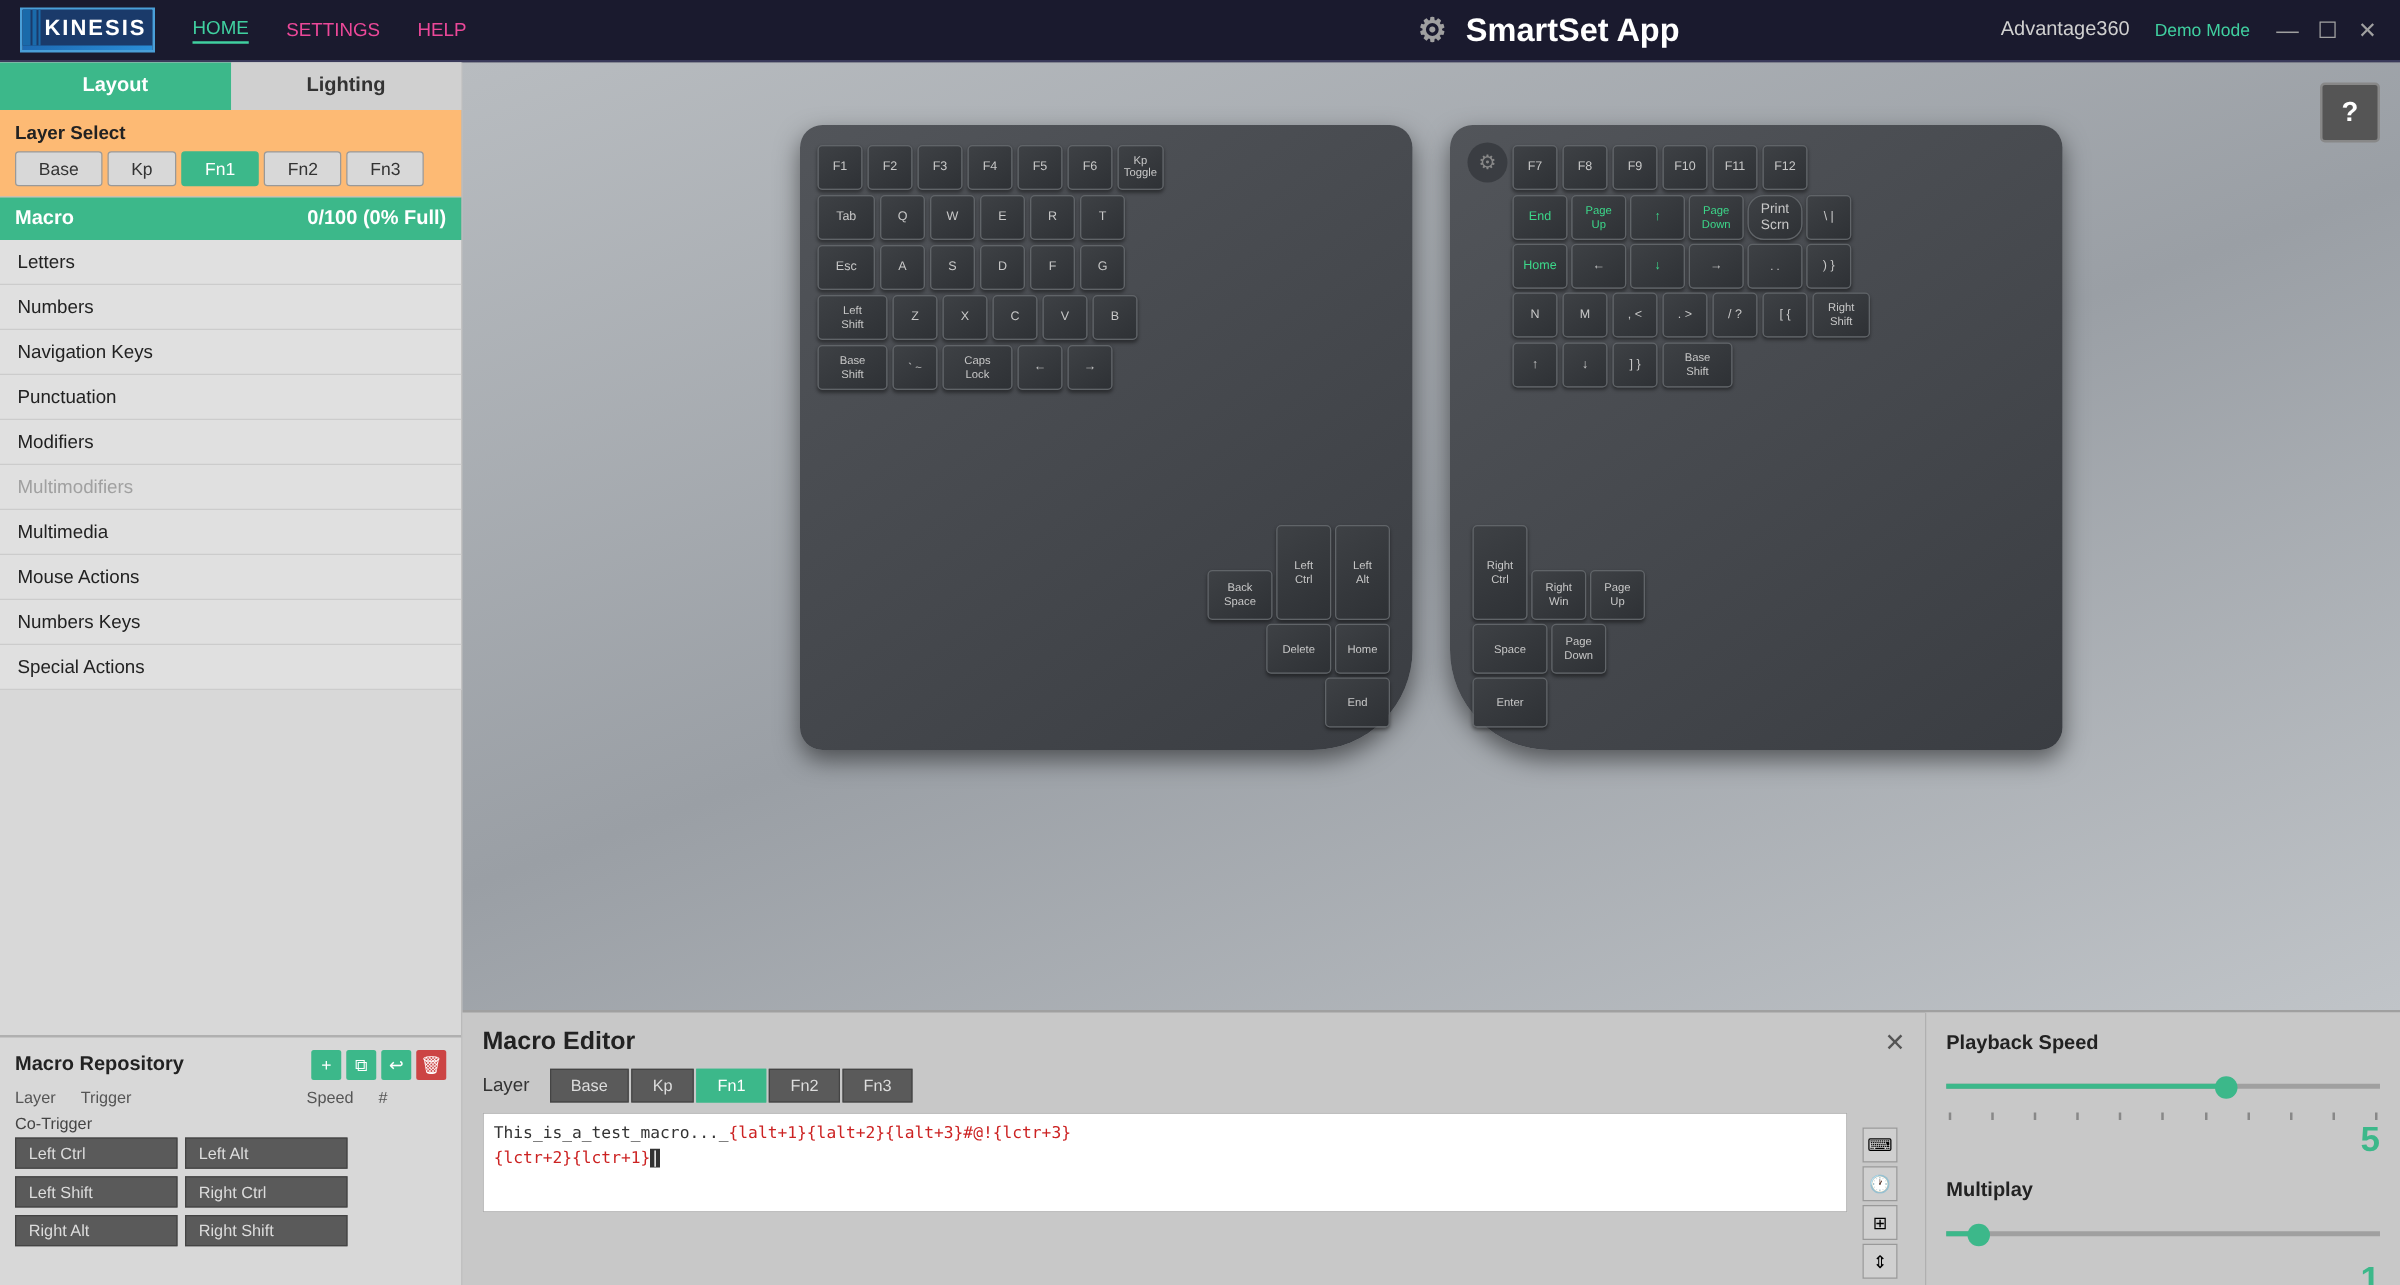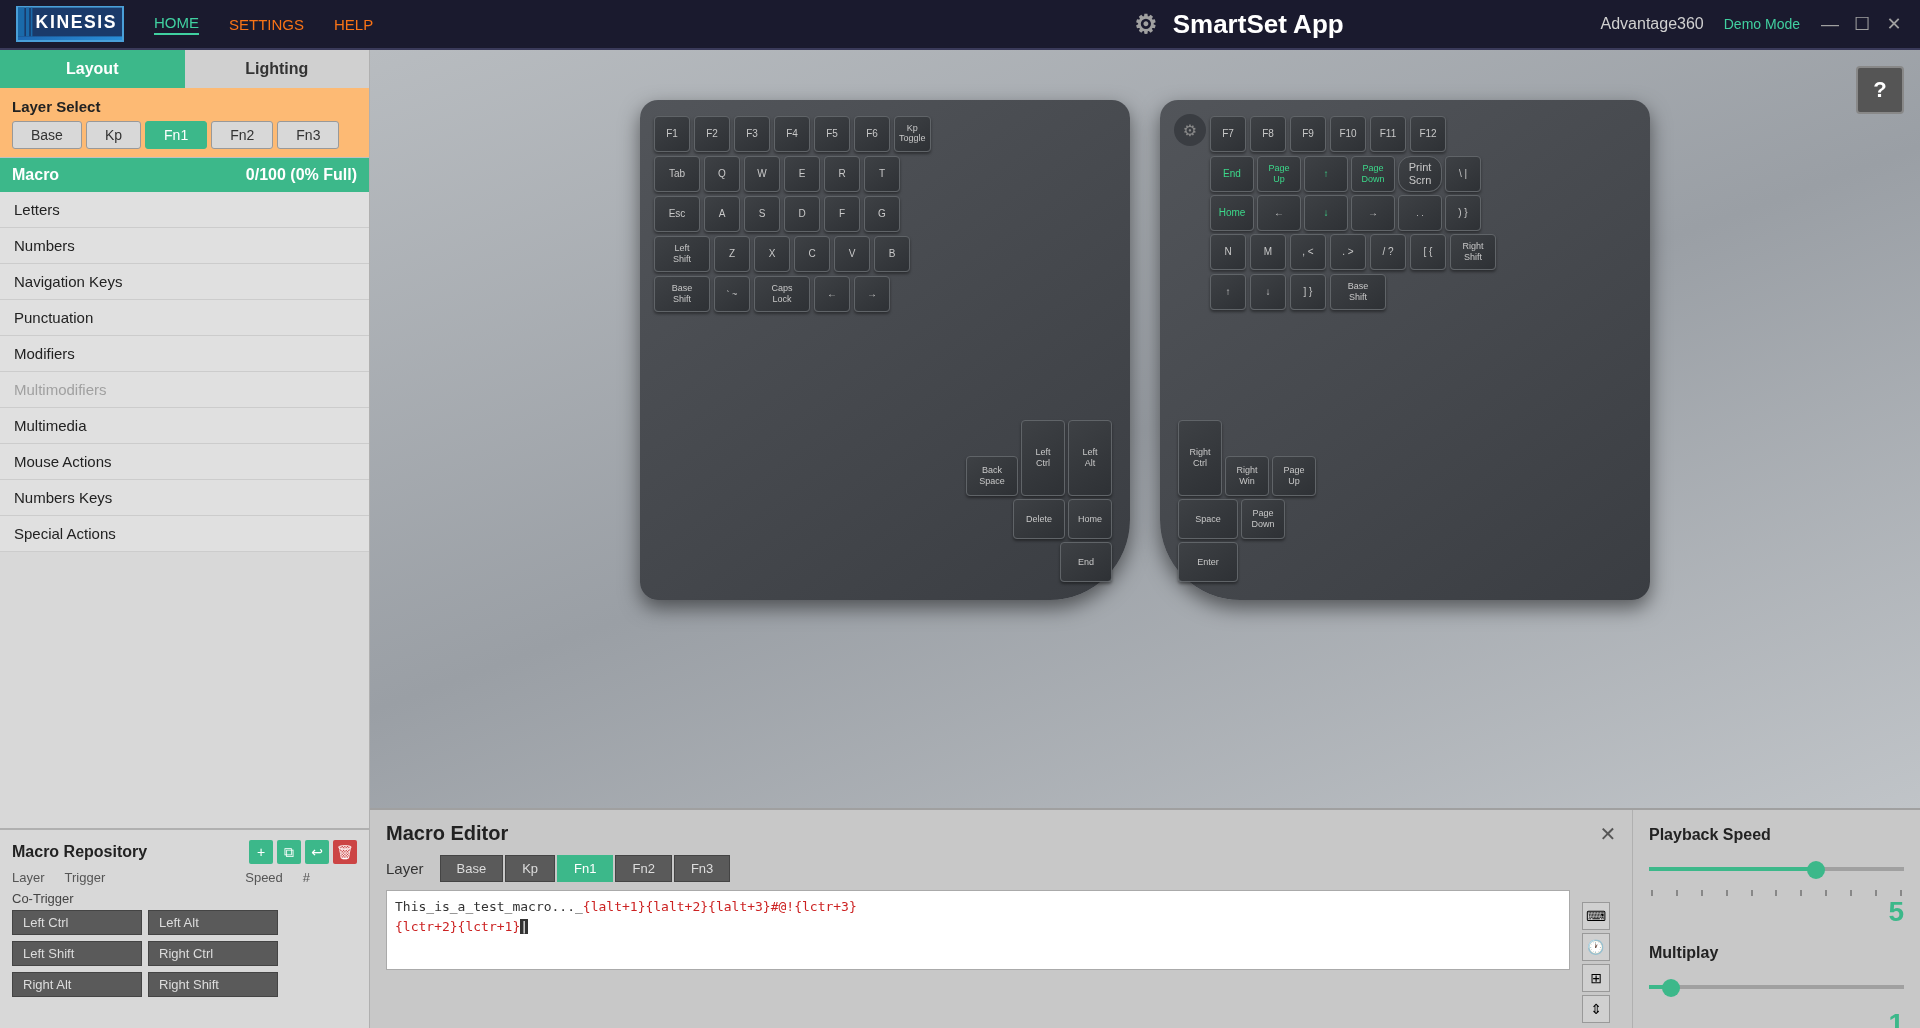--- a/index.html
+++ b/index.html
@@ -39,21 +39,21 @@
       letter-spacing: 2px;
       border: 2px solid #4a9fd8;
     }
     #nav-menu {
       display: flex;
       gap: 30px;
       align-items: center;
       flex: 1;
     }
     .nav-item {
-      color: #f97316;
+      color: #ec4899;
       font-size: 15px;
       cursor: pointer;
       text-decoration: none;
     }
     .nav-item.active {
       color: #40d0a0;
       border-bottom: 2px solid #40d0a0;
       padding-bottom: 2px;
     }
     #app-title {
@@ -371,21 +371,21 @@
       border: 1px solid #999;
       display: flex;
       align-items: center;
       justify-content: center;
       cursor: pointer;
       font-size: 14px;
     }
 
     
     #playback-panel {
-      width: 288px;
+      width: 380px;
       padding: 16px;
       background: #c8c8c8;
       border-left: 1px solid #b0b0b0;
     }
     #playback-title {
       font-size: 16px;
       font-weight: bold;
       color: #222;
       margin-bottom: 10px;
     }

